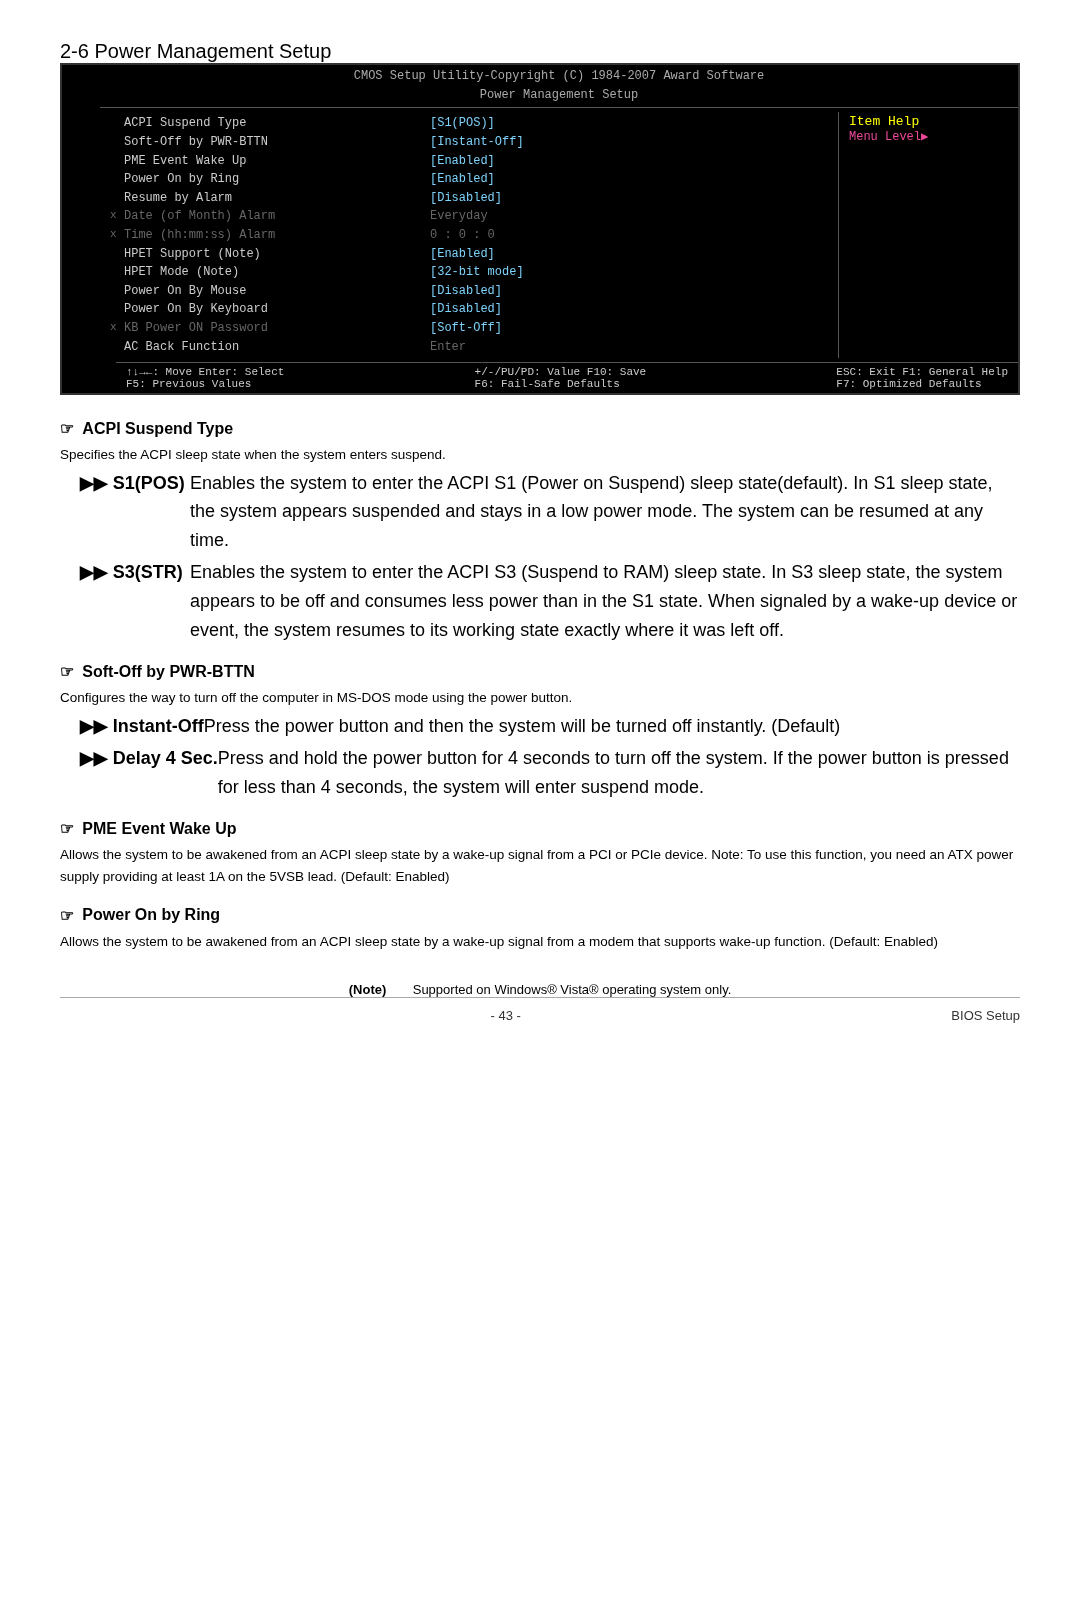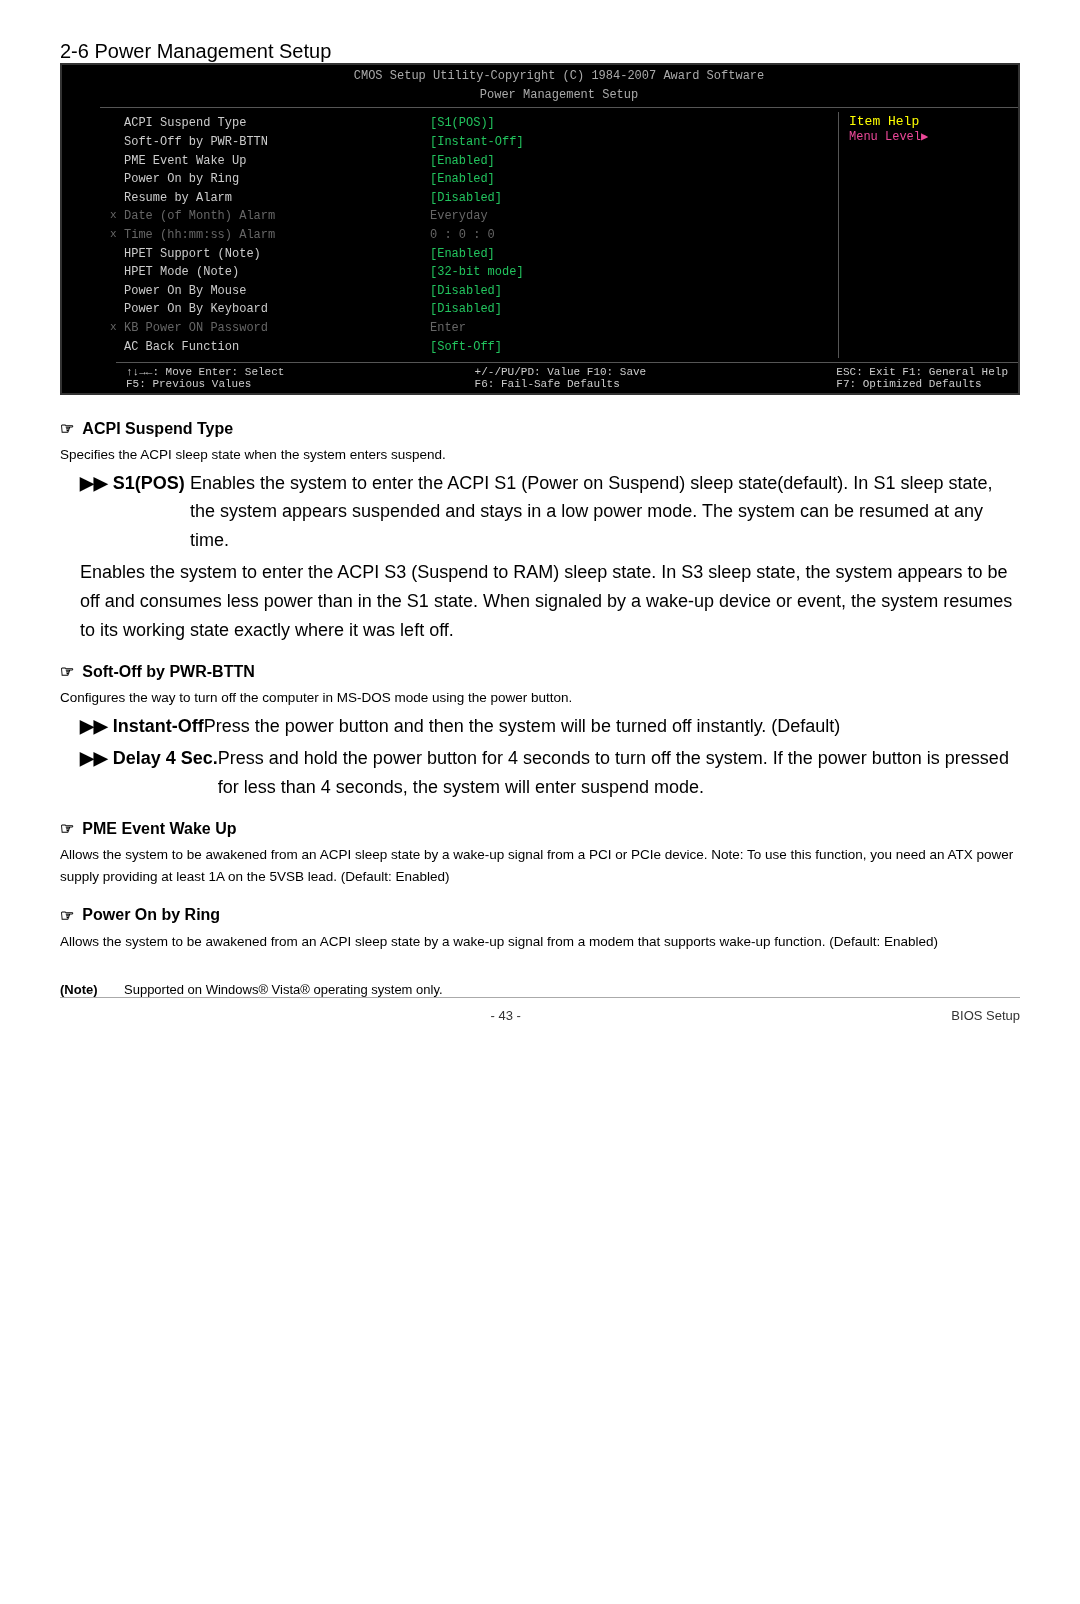--- a/index.html
+++ b/index.html
@@ -58,21 +58,21 @@
       line-height: 1.55;
       color: #ccc;
     }
     .bios-row.disabled-row {
       color: #666;
     }
     .bios-label {
       flex: 1;
     }
     .bios-value {
-      color: #22c55e;
+      color: #7dd3fc;
     }
     .bios-row.disabled-row .bios-value {
       color: #666;
     }
     .bios-x {
       width: 14px;
       font-size: 11px;
     }
     .item-help-title {
       color: #ff0;
@@ -137,20 +137,21 @@
       display: flex;
       justify-content: space-between;
       font-size: 13px;
       color: #333;
     }
     .note-section {
       margin-top: 30px;
       font-size: 13px;
       display: flex;
       gap: 14px;
+      justify-content: center;
     }
     .note-label {
       font-weight: bold;
       min-width: 50px;
     }
   </style>
 </head>
 <body>
 
 <h1>2-6   Power Management Setup</h1>
@@ -244,25 +245,25 @@
         </div>
         <div class="bios-row">
           <span class="bios-value">[32-bit mode]</span>
         </div>
         <div class="bios-row">
           <span class="bios-value">[Disabled]</span>
         </div>
         <div class="bios-row">
           <span class="bios-value">[Disabled]</span>
         </div>
+        <div class="bios-row">
+          <span class="bios-value">[Soft-Off]</span>
+        </div>
         <div class="bios-row disabled-row">
           <span class="bios-value">Enter</span>
-        </div>
-        <div class="bios-row">
-          <span class="bios-value">[Soft-Off]</span>
         </div>
       </div>
     <div class="bios-right">
       <div class="item-help-title">Item Help</div>
       <div class="menu-level">Menu Level▶</div>
     </div>
   </div>
   <div class="bios-footer">
     <div>
       <div>↑↓→←: Move    Enter: Select</div>
@@ -285,20 +286,21 @@
         <span class="icon">☞</span>
         <span>ACPI Suspend Type</span>
       </div>
       <div class="section-body">
         <p>Specifies the ACPI sleep state when the system enters suspend.</p>
         <div class="sub-item">
           <span class="sub-item-label">▶▶ S1(POS)</span>
           <span class="sub-item-desc">Enables the system to enter the ACPI S1 (Power on Suspend) sleep state(default). In S1 sleep state, the system appears suspended and stays in a low power mode. The system can be resumed at any time.</span>
         </div>
         <div class="sub-item">
+          <span class="sub-item-label">▶▶ S3(STR)</span>
           <span class="sub-item-desc">Enables the system to enter the ACPI S3 (Suspend to RAM) sleep state. In S3 sleep state, the system appears to be off and consumes less power than in the S1 state. When signaled by a wake-up device or event, the system resumes to its working state exactly where it was left off.</span>
         </div>
       </div>
     </div>
     <div class="section">
       <div class="section-title">
         <span class="icon">☞</span>
         <span>Soft-Off by PWR-BTTN</span>
       </div>
       <div class="section-body">

